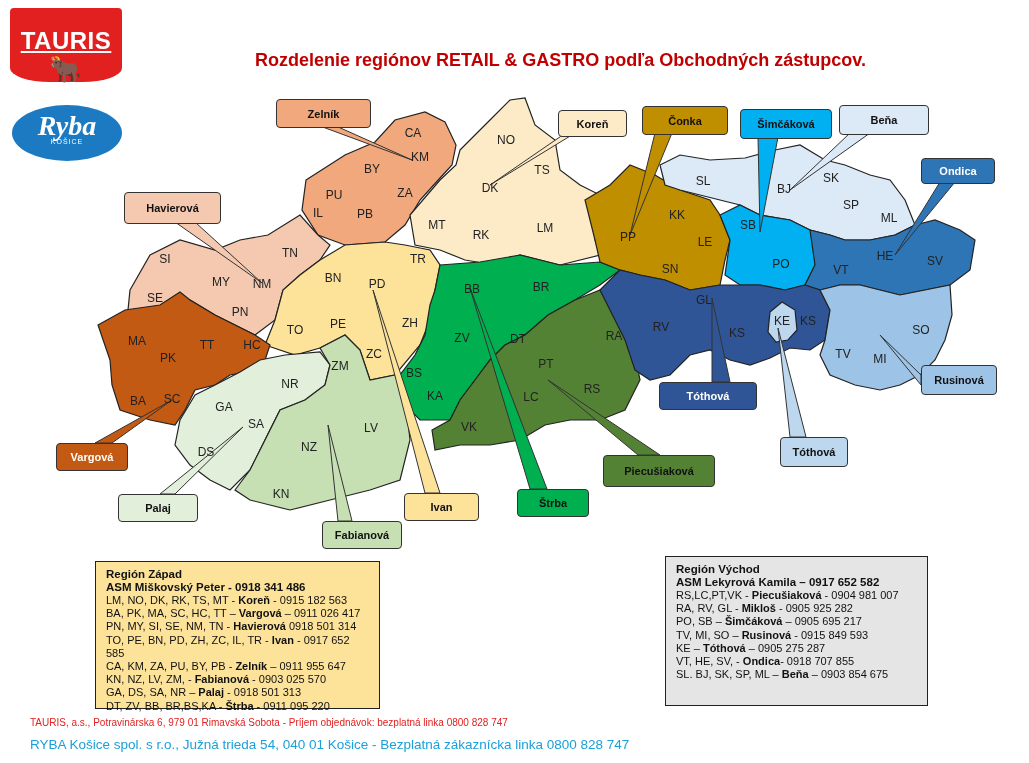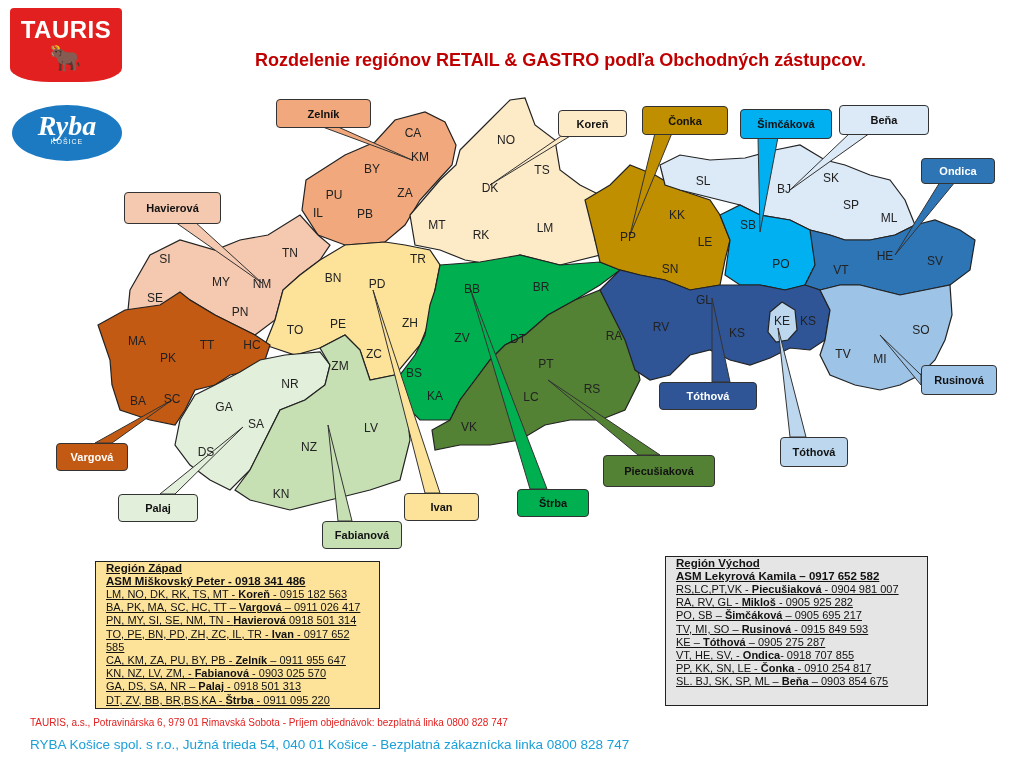--- a/index.html
+++ b/index.html
@@ -1,29 +1,29 @@
 <!DOCTYPE html>
 <html><head>
 <meta charset="utf-8">
 <style>
   html,body{margin:0;padding:0;background:#fff;}
   body{width:1029px;height:763px;position:relative;overflow:hidden;font-family:"Liberation Sans","DejaVu Sans",sans-serif;}
   .abs{position:absolute;}
   #logo-tauris{left:10px;top:8px;width:112px;height:74px;background:#e2201f;border-radius:4px 4px 40px 40px/4px 4px 14px 14px;color:#fff;text-align:center;}
-  #logo-tauris .t{font-weight:bold;font-size:24px;letter-spacing:0.5px;margin-top:8px;}
+  #logo-tauris .t{font-weight:bold;font-size:24px;letter-spacing:0.5px;margin-top:19px;text-decoration:underline;}
   #logo-tauris .bull{font-size:26px;line-height:28px;}
   #logo-ryba{left:12px;top:105px;width:110px;height:56px;background:#1b7ac2;border-radius:50%;color:#fff;text-align:center;}
   #logo-ryba .r{font-style:italic;font-weight:bold;font-size:28px;margin-top:5px;font-family:Liberation Serif, serif;}
   #logo-ryba .k{font-size:7px;letter-spacing:1px;margin-top:-4px;}
   #title{left:255px;top:50px;font-size:18px;font-weight:bold;color:#c00000;white-space:nowrap;}
   svg#map{position:absolute;left:0;top:0;}
   .reg{stroke:#222;stroke-width:1.2;}
   .lbl{font-size:12px;fill:#222;font-family:"Liberation Sans",sans-serif;text-anchor:middle;dominant-baseline:middle;}
   .callout{position:absolute;border:1.2px solid #333;border-radius:4px;font-size:11px;font-weight:bold;display:flex;align-items:center;justify-content:center;color:#111;}
-  .box{position:absolute;border:1.5px solid #222;font-size:11px;color:#111;padding:0 10px;box-sizing:border-box;line-height:13.2px;text-decoration:underline;}
+  .box{position:absolute;border:1.5px solid #222;font-size:11px;color:#111;padding:6px 10px;box-sizing:border-box;line-height:13.2px;}
   .box .h{font-weight:bold;font-size:11.5px;line-height:13px;}
   .box .rows{}
   .box b{font-weight:bold;}
   #footer1{left:30px;top:717px;color:#e2201f;font-weight:normal;font-size:10px;white-space:nowrap;}
   #footer2{left:30px;top:737px;color:#1ba0d8;font-weight:normal;font-size:13.5px;white-space:nowrap;}
 </style>
 </head>
 <body>
 
 <div id="logo-tauris" class="abs">
@@ -206,19 +206,18 @@
 <div class="box" style="left:665px;top:556px;width:263px;height:150px;background:#e5e5e5;">
   <div class="h">Región Východ</div>
   <div class="h">ASM Lekyrová Kamila – 0917 652 582</div>
   <div class="rows" id="east-rows">
       <div><span>RS,LC,PT,VK  -  </span><b>Piecušiaková</b><span>  - 0904 981 007</span></div>
       <div><span>RA, RV, GL - </span><b>Mikloš</b><span> - 0905 925 282</span></div>
       <div><span>PO, SB – </span><b>Šimčáková</b><span> – 0905 695 217</span></div>
       <div><span>TV, MI, SO – </span><b>Rusinová</b><span> - 0915 849 593</span></div>
       <div><span>KE – </span><b>Tóthová</b><span> – 0905 275 287</span></div>
       <div><span>VT, HE, SV, - </span><b>Ondica</b><span>- 0918 707 855</span></div>
-      <div><span>PP, KK, SN, LE - </span><b>Čonka</b><span> -  0910 254 817</span></div>
       <div><span>SL. BJ, SK, SP, ML – </span><b>Beňa</b><span> – 0903 854 675</span></div>
     </div>
 </div>
 
 <div id="footer1" class="abs">TAURIS, a.s., Potravinárska 6, 979 01 Rimavská Sobota - Príjem objednávok: bezplatná linka 0800 828 747</div>
 <div id="footer2" class="abs">RYBA Košice spol. s r.o., Južná trieda 54, 040 01 Košice - Bezplatná zákaznícka linka 0800 828 747</div>
 
 </body></html>

